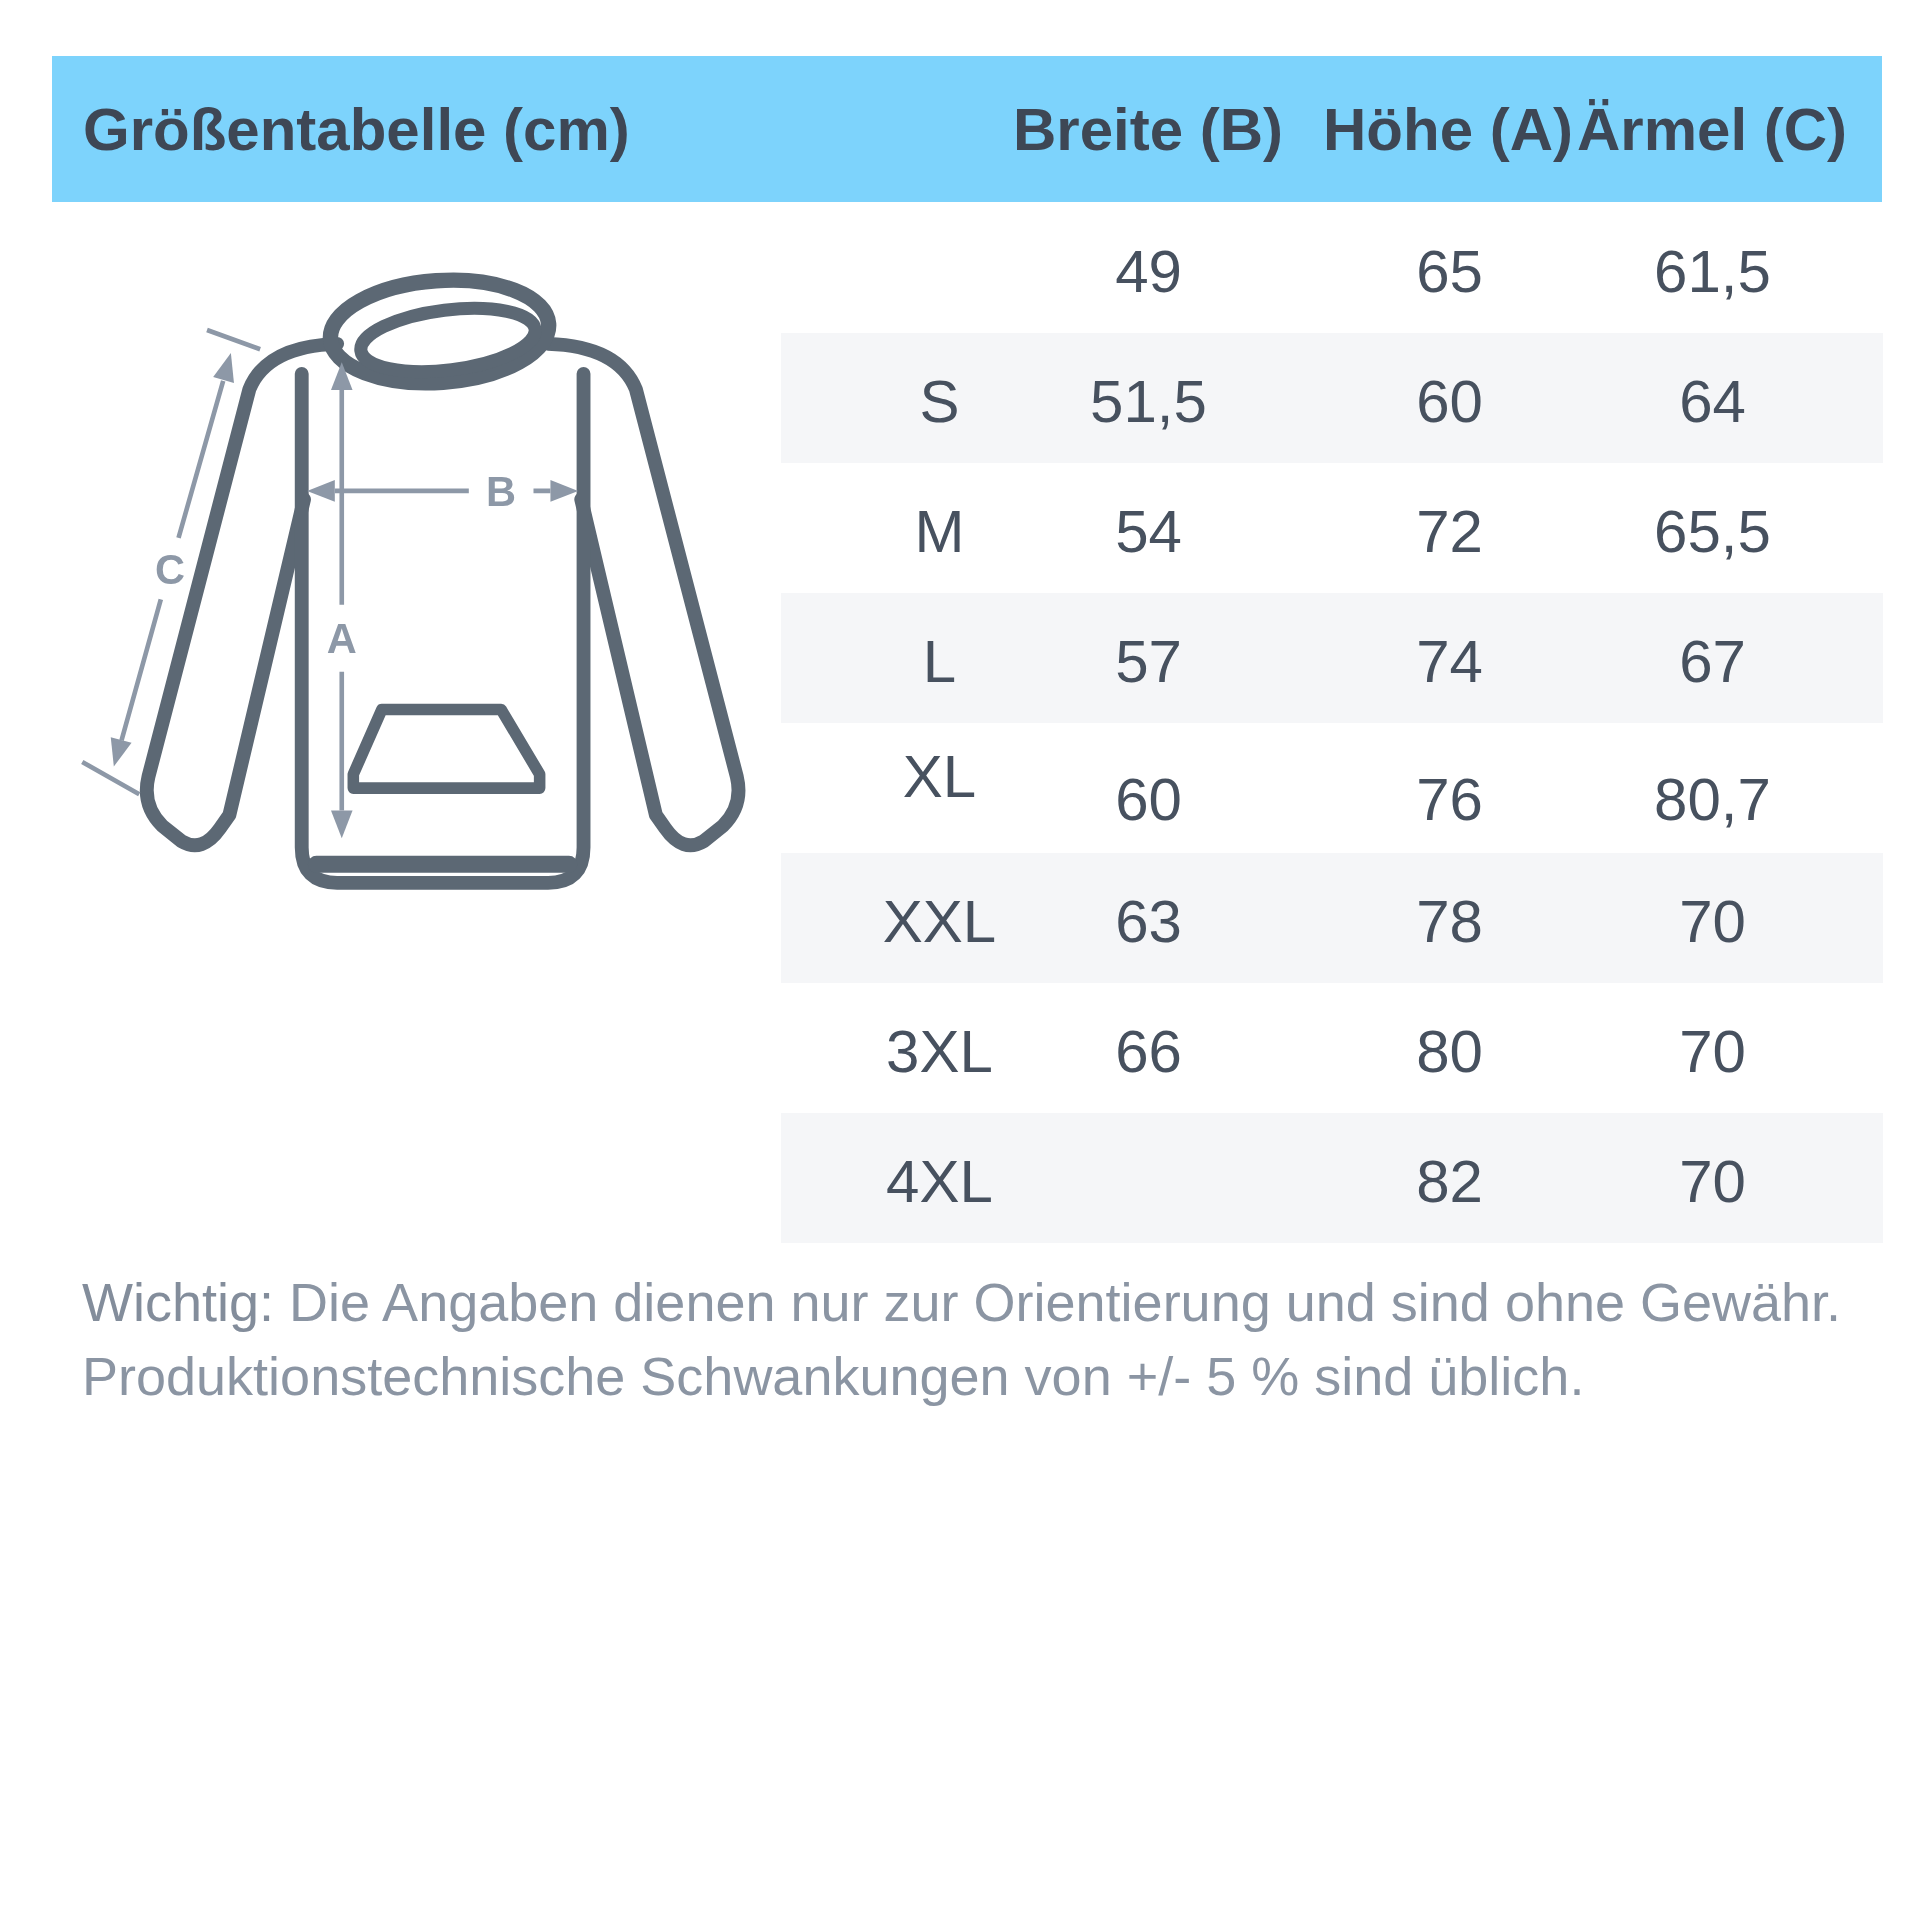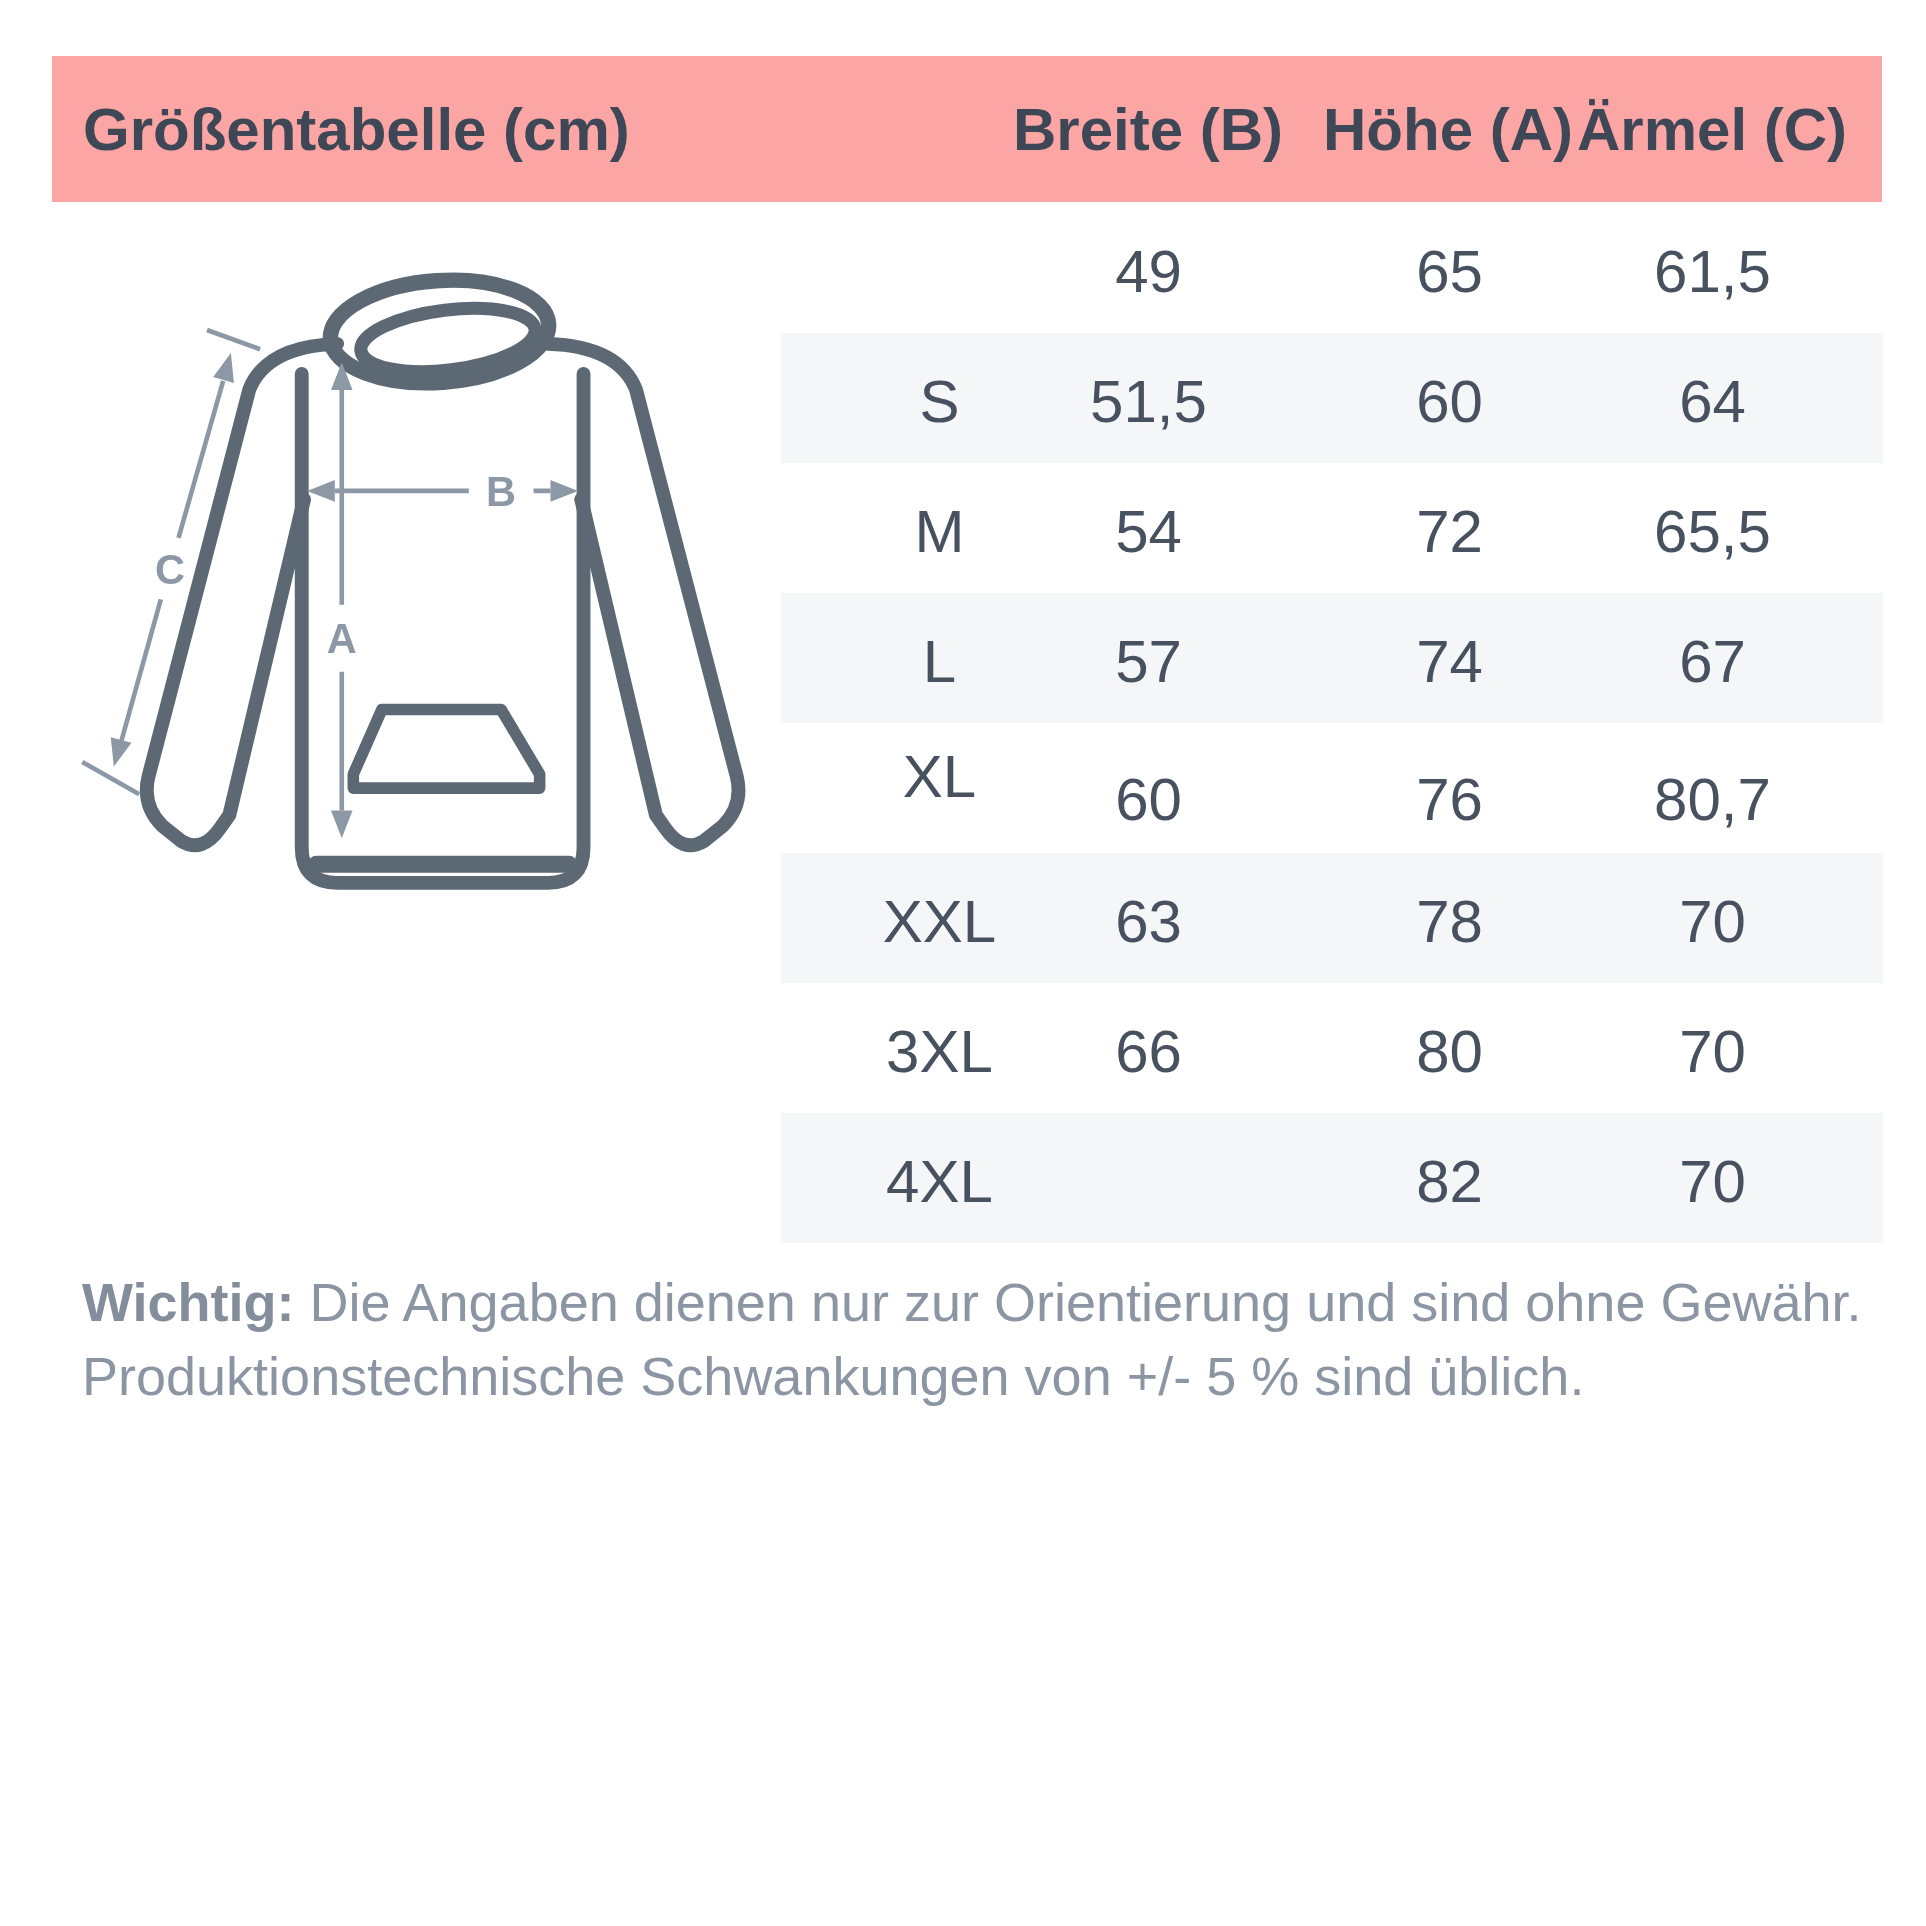--- a/index.html
+++ b/index.html
@@ -6,21 +6,21 @@
   body{
     width:1926px;height:1926px;
     background:#ffffff;
     position:relative;
     font-family:"Liberation Sans","DejaVu Sans",sans-serif;
     overflow:hidden;
   }
   
   .header-bar{
     position:absolute;left:52px;top:56px;width:1830px;height:146px;
-    background:#fca5a5;
+    background:#7dd3fc;
   }
   .header-title{
     position:absolute;left:31px;top:0;height:100%;
     display:flex;align-items:center;
     font-size:60px;font-weight:bold;color:#3e4755;white-space:nowrap;
   }
   .colhead{
     position:absolute;top:0;height:100%;width:324px;
     display:flex;align-items:center;justify-content:center;
     font-size:60px;font-weight:bold;color:#3e4755;white-space:nowrap;
@@ -49,21 +49,21 @@
   .diagram svg{display:block;width:100%;height:100%;}
   .outline{fill:none;stroke:#5c6874;stroke-linecap:round;stroke-linejoin:round;}
   .dim{fill:none;stroke:#8d98a7;stroke-width:6;}
   .dim-head{fill:#8d98a7;stroke:none;}
   .dim-label{fill:#8d98a7;font-size:54px;font-weight:bold;text-anchor:middle;}
   
   .note{
     position:absolute;left:82px;top:1265px;width:1795px;
     font-size:54px;line-height:74px;color:#8b95a3;
   }
-  .note b{font-weight:bold;color:#838d9b;}
+  .note b{font-weight:normal;color:#838d9b;}
   .note-line2{display:block;}
 </style>
 </head>
 <body>
 
 <div class="header-bar">
   <div class="header-title">Größentabelle (cm)</div>
   <div class="colhead colhead-b">Breite (B)</div>
   <div class="colhead colhead-a">Höhe (A)</div>
   <div class="colhead colhead-c">Ärmel (C)</div>

